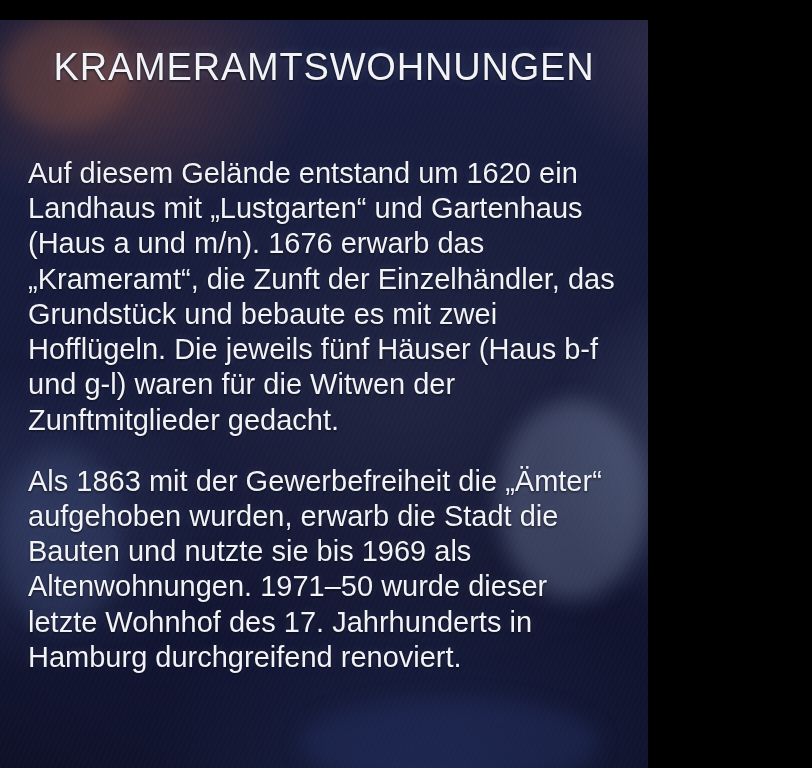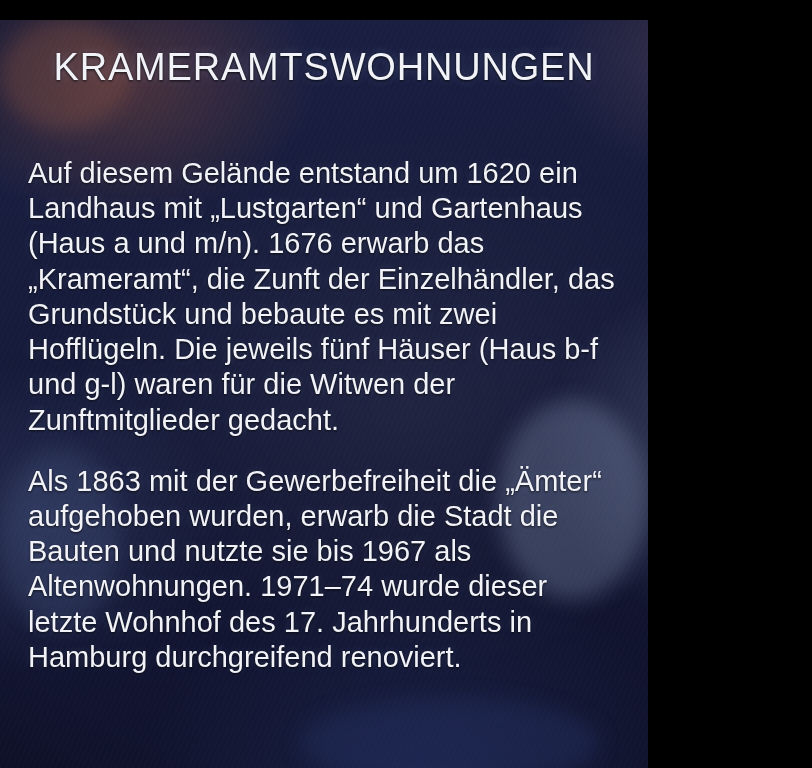--- a/index.html
+++ b/index.html
@@ -91,15 +91,15 @@
 
 <div id="plaque">
   <div class="glint a"></div>
   <div class="glint b"></div>
   <div class="glint c"></div>
   <div class="glint d"></div>
 
   <div class="content">
     <h1 class="title">KRAMERAMTSWOHNUNGEN</h1>
     <p class="para first">Auf diesem Gelände entstand um 1620 ein Landhaus mit „Lustgarten“ und Gartenhaus (Haus a und m/n). 1676 erwarb das „Krameramt“, die Zunft der Einzelhändler, das Grundstück und bebaute es mit zwei Hofflügeln. Die jeweils fünf Häuser (Haus b-f und g-l) waren für die Witwen der Zunftmitglieder gedacht.</p>
-    <p class="para second">Als 1863 mit der Gewerbefreiheit die „Ämter“ aufgehoben wurden, erwarb die Stadt die Bauten und nutzte sie bis 1967 als Altenwohnungen. 1971–74 wurde dieser letzte Wohnhof des 17. Jahrhunderts in Hamburg durchgreifend renoviert.</p>
+    <p class="para second">Als 1863 mit der Gewerbefreiheit die „Ämter“ aufgehoben wurden, erwarb die Stadt die Bauten und nutzte sie bis 1969 als Altenwohnungen. 1971–50 wurde dieser letzte Wohnhof des 17. Jahrhunderts in Hamburg durchgreifend renoviert.</p>
   </div>
 </div>
 
 </body></html>

